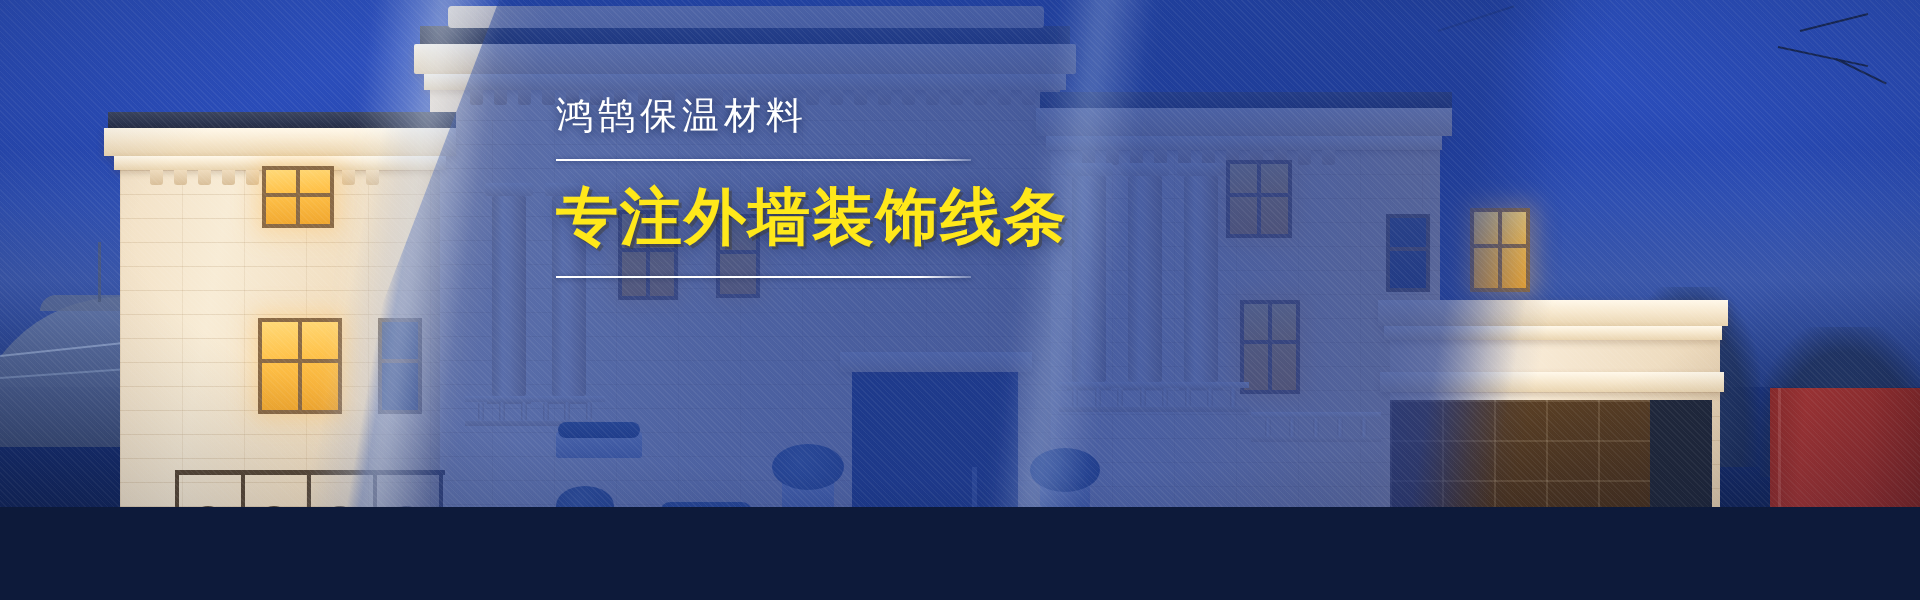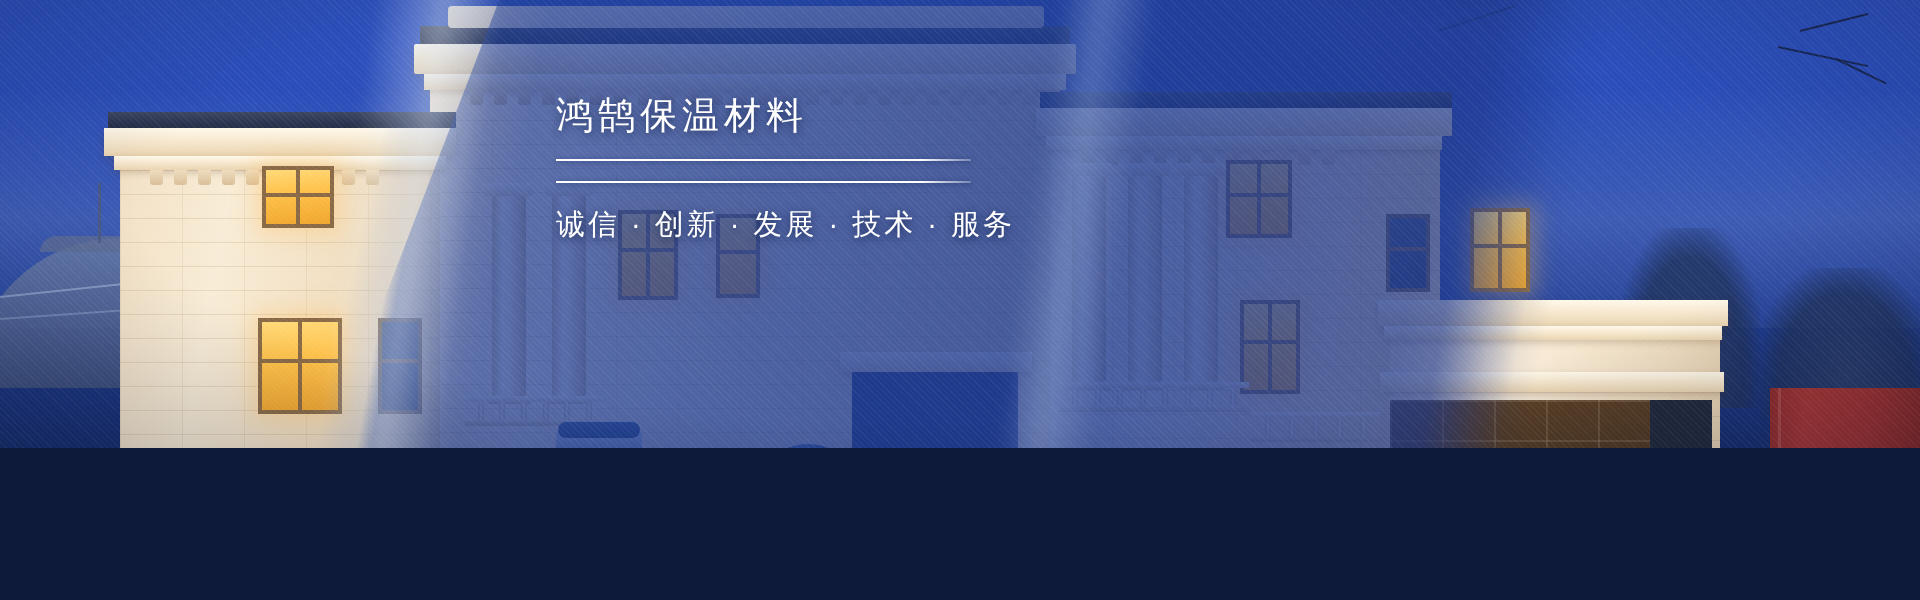--- a/index.html
+++ b/index.html
@@ -1,20 +1,20 @@
 <!DOCTYPE html>
 <html><head>
 <meta charset="utf-8">
 <style>
   * { margin:0; padding:0; box-sizing:border-box; }
   html,body { width:1920px; height:600px; overflow:hidden; background:#0d1a3a; }
   body { font-family:"Liberation Sans","DejaVu Sans",sans-serif; }
 
   #banner {
-    position:relative; width:1920px; height:448px; overflow:hidden;
+    position:relative; width:1920px; height:507px; overflow:hidden;
     background:#000000;
   }
 
   
   .photo { position:absolute; inset:0; overflow:hidden; }
 
   
   .sky {
     position:absolute; left:0; top:0; width:1920px; height:600px;
     background:
@@ -502,18 +502,18 @@
   <div class="overlay-panel"></div>
   <div class="streak"></div>
   <div class="streak2"></div>
   <div class="hatch"></div>
   <div class="vignette"></div>
 
   <div class="copy">
     <div class="brand">鸿鹄保温材料</div>
     <div class="rule-top"></div>
     <div class="headline">
+      <div class="hl">专注外墙装饰线条</div>
     </div>
     <div class="rule-bot"></div>
-    <div class="tagline">诚信 · 创新 · 发展 · 技术 · 服务</div>
   </div>
 
 </div>
 
 </body></html>

